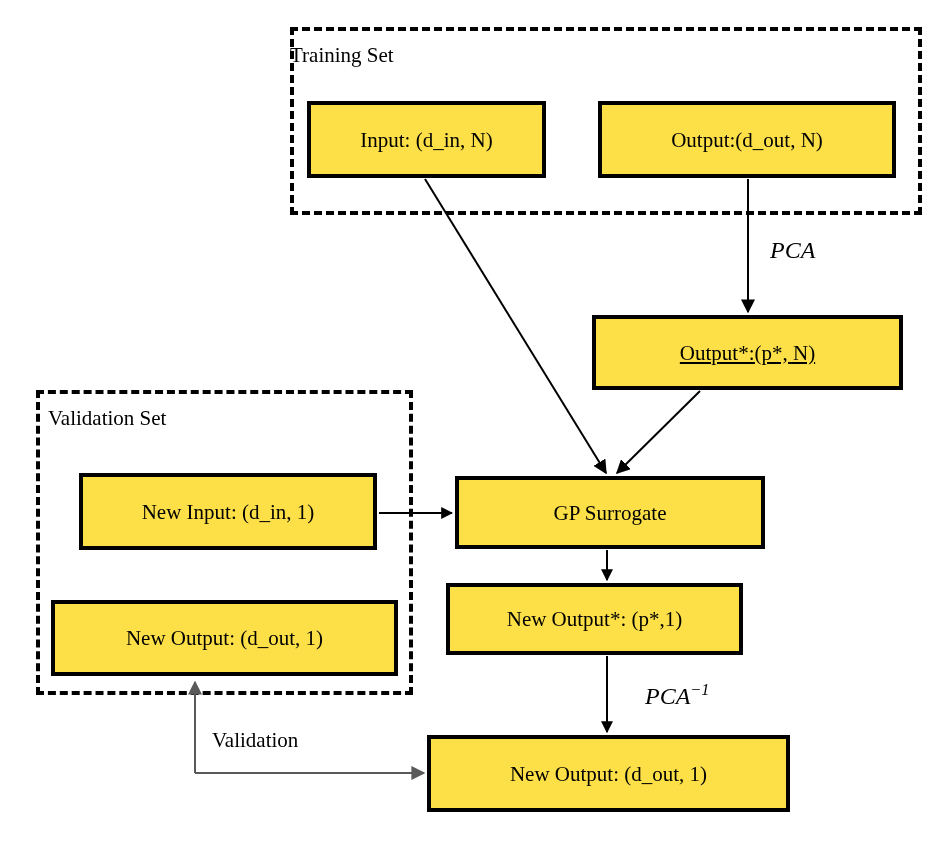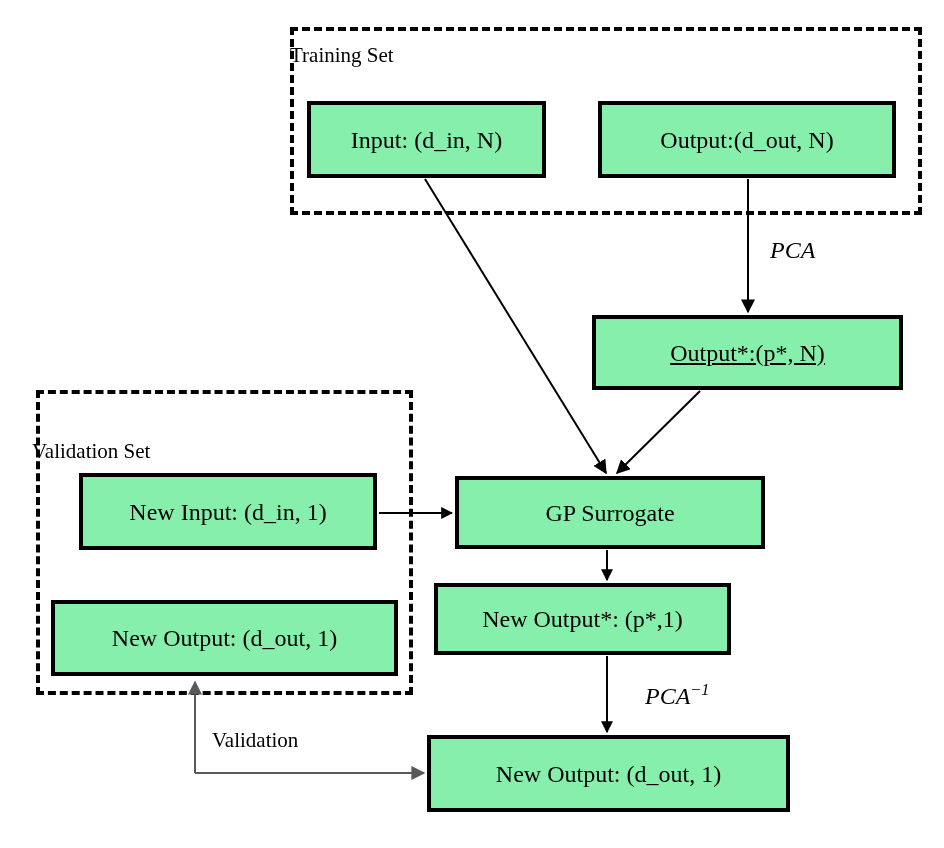--- a/index.html
+++ b/index.html
@@ -28,25 +28,25 @@
     text-align: left;
     font-size: 21px;
     line-height: 26px;
     color: #000000;
     white-space: nowrap;
   }
   .node {
     position: absolute;
     box-sizing: border-box;
     border: 4px solid #000000;
-    background: #86efac;
+    background: #fde047;
     display: flex;
     align-items: center;
     justify-content: center;
-    font-size: 24px;
+    font-size: 21px;
     line-height: 26px;
     color: #000000;
     white-space: nowrap;
     padding: 0 6px;
   }
   .edge-label {
     position: absolute;
     font-family: "Liberation Serif", "DejaVu Serif", serif;
     font-style: italic;
     font-size: 24px;
@@ -74,21 +74,21 @@
 </style>
 </head>
 <body>
 
 <div id="canvas">
 
   <div class="group-box" style="left:290px; top:27px; width:632px; height:188px;"></div>
   <div class="group-title" style="left:290px; top:42px; width:632px;">Training Set</div>
 
   <div class="group-box" style="left:36px; top:390px; width:377px; height:305px;"></div>
-  <div class="group-title" style="left:32px; top:405px; width:377px;margin-top:33px;">Validation Set</div>
+  <div class="group-title" style="left:48px; top:405px; width:377px;">Validation Set</div>
 
   <div class="node" style="left:307px; top:101px; width:239px; height:77px;">
     <span>Input: (d_in, N)</span>
   </div>
 
   <div class="node" style="left:598px; top:101px; width:298px; height:77px;">
     <span>Output:(d_out, N)</span>
   </div>
 
   <div class="node" style="left:592px; top:315px; width:311px; height:75px;text-decoration:underline;">
@@ -100,21 +100,21 @@
   </div>
 
   <div class="node" style="left:51px; top:600px; width:347px; height:76px;">
     <span>New Output: (d_out, 1)</span>
   </div>
 
   <div class="node" style="left:455px; top:476px; width:310px; height:73px;">
     <span>GP Surrogate</span>
   </div>
 
-  <div class="node" style="left:434px; top:583px; width:297px; height:72px;">
+  <div class="node" style="left:446px; top:583px; width:297px; height:72px;">
     <span>New Output*: (p*,1)</span>
   </div>
 
   <div class="node" style="left:427px; top:735px; width:363px; height:77px;">
     <span>New Output: (d_out, 1)</span>
   </div>
 
   <svg id="edges" viewBox="0 0 944 848" width="944" height="848" xmlns="http://www.w3.org/2000/svg">
     <defs>
       <marker id="arrow-thin" viewBox="0 0 10 10" refX="9" refY="5" markerWidth="7" markerHeight="7" orient="auto-start-reverse">

